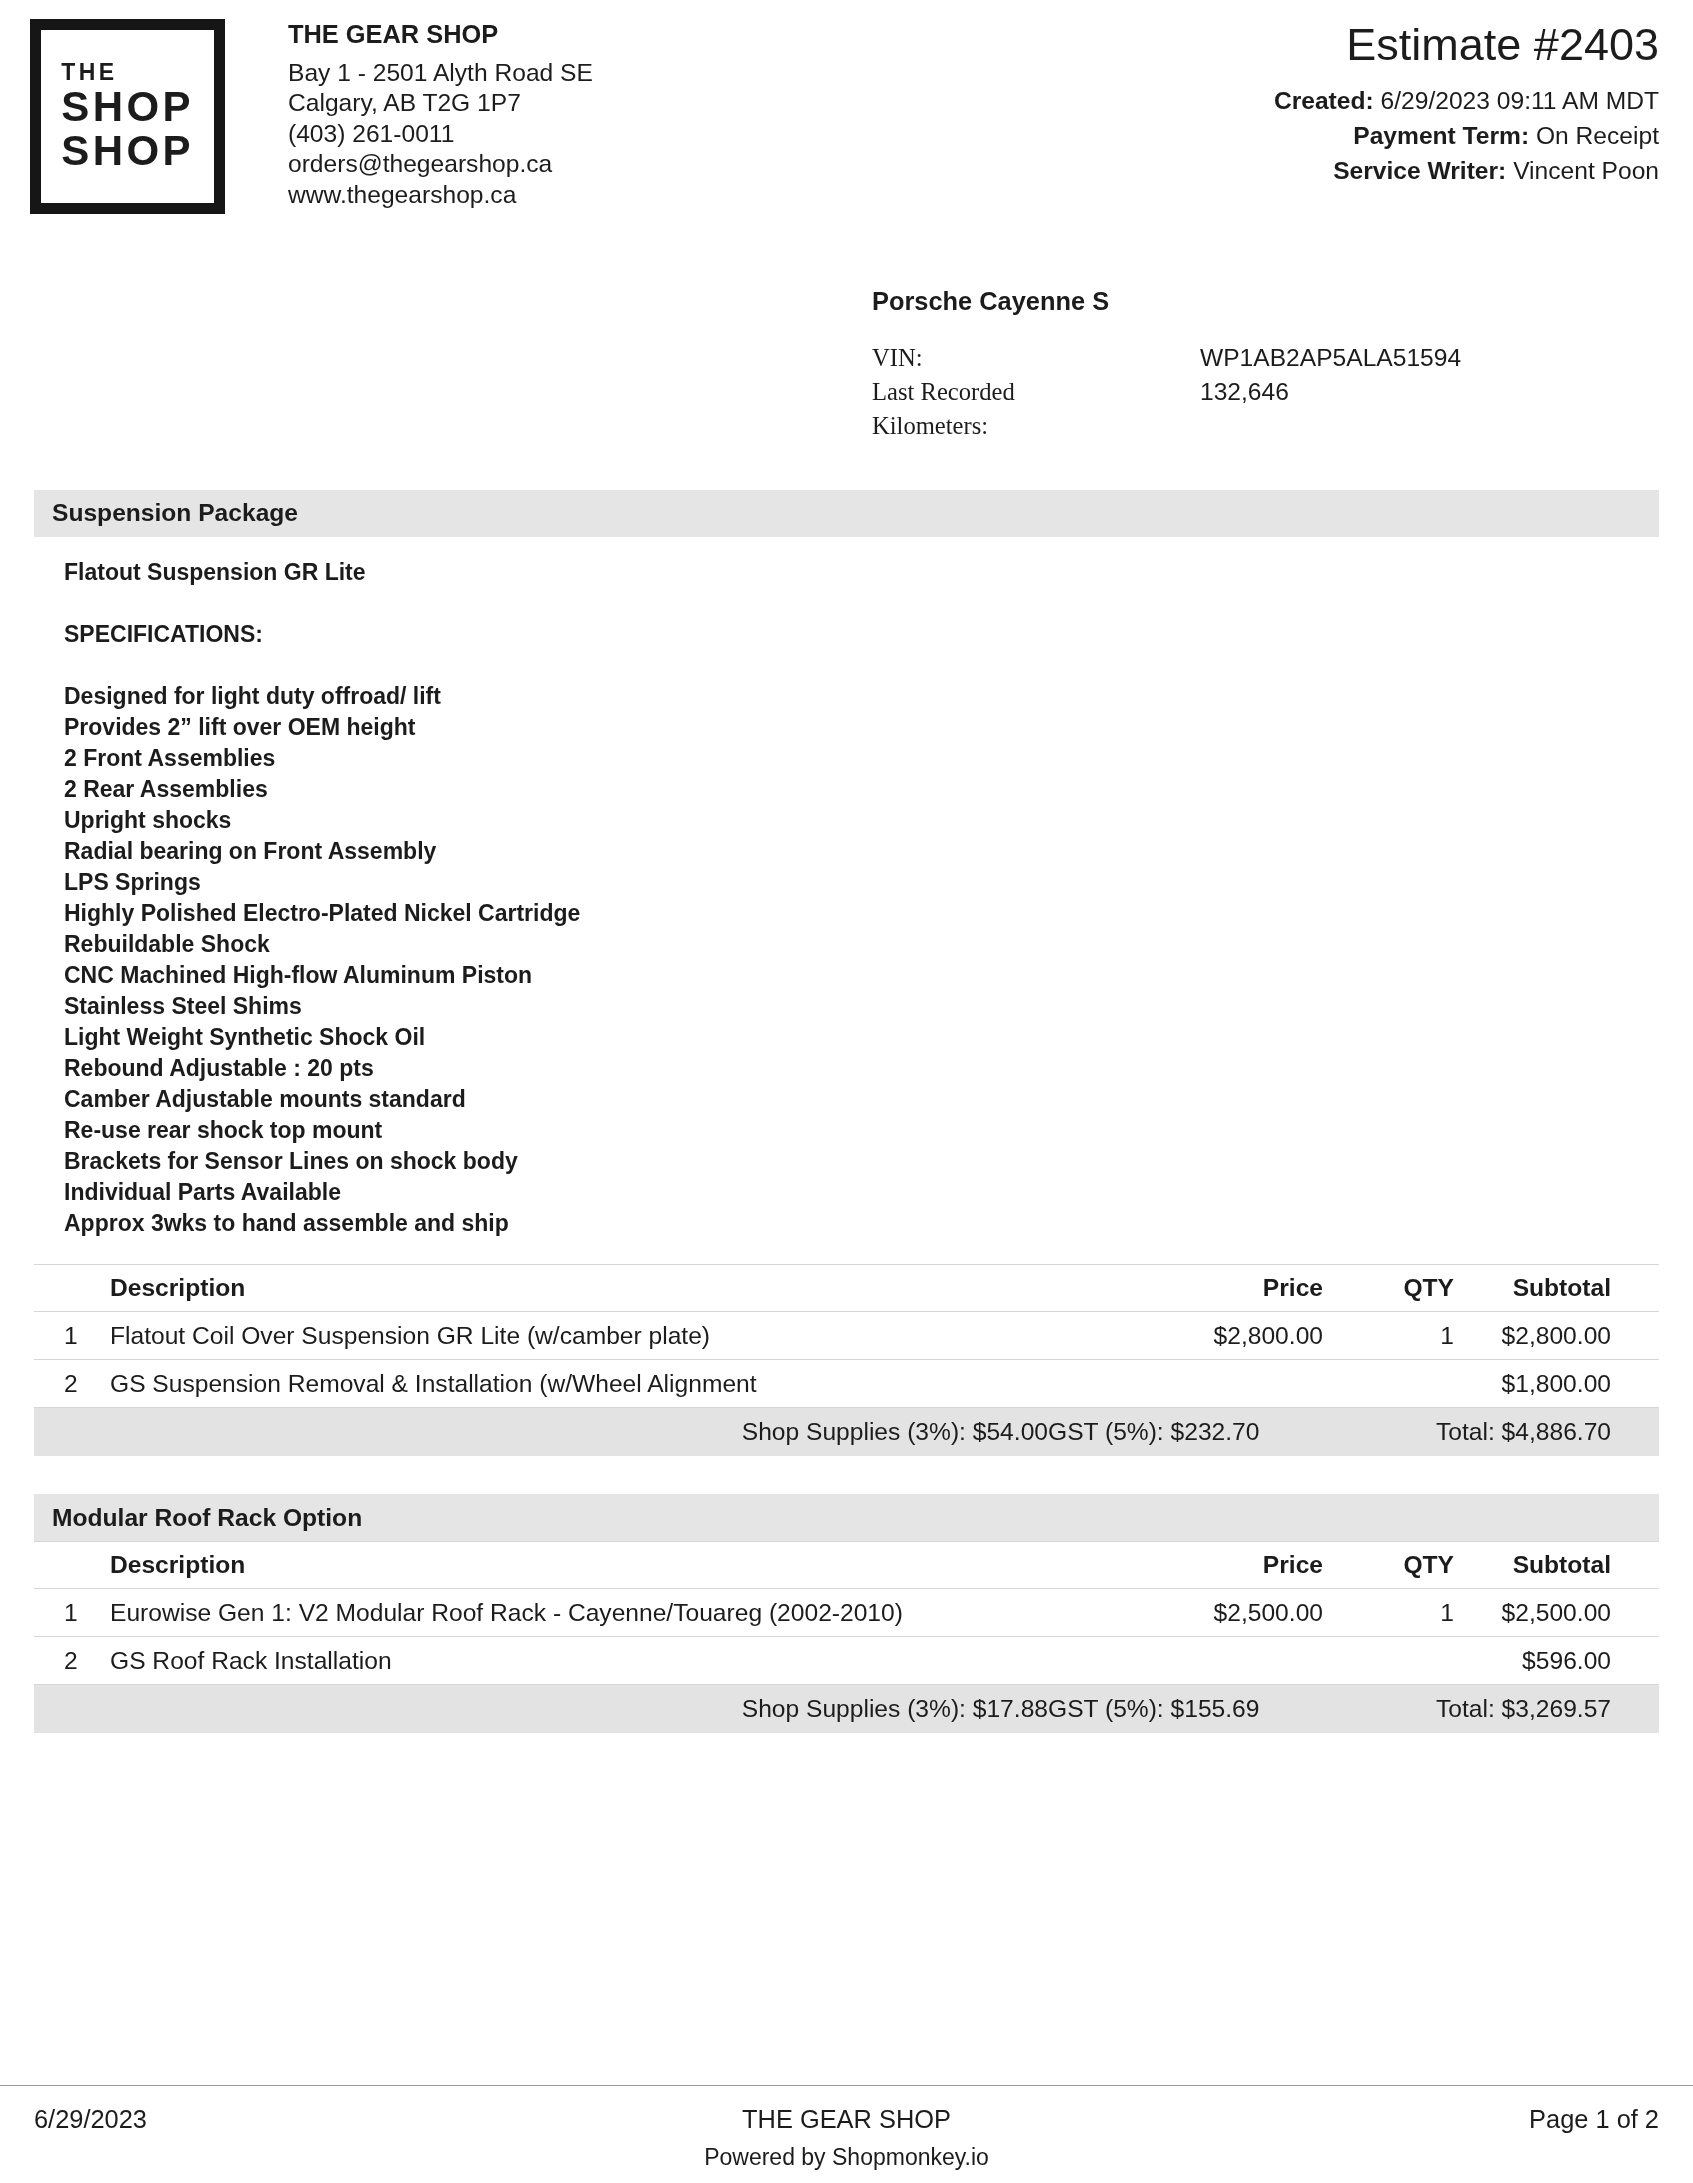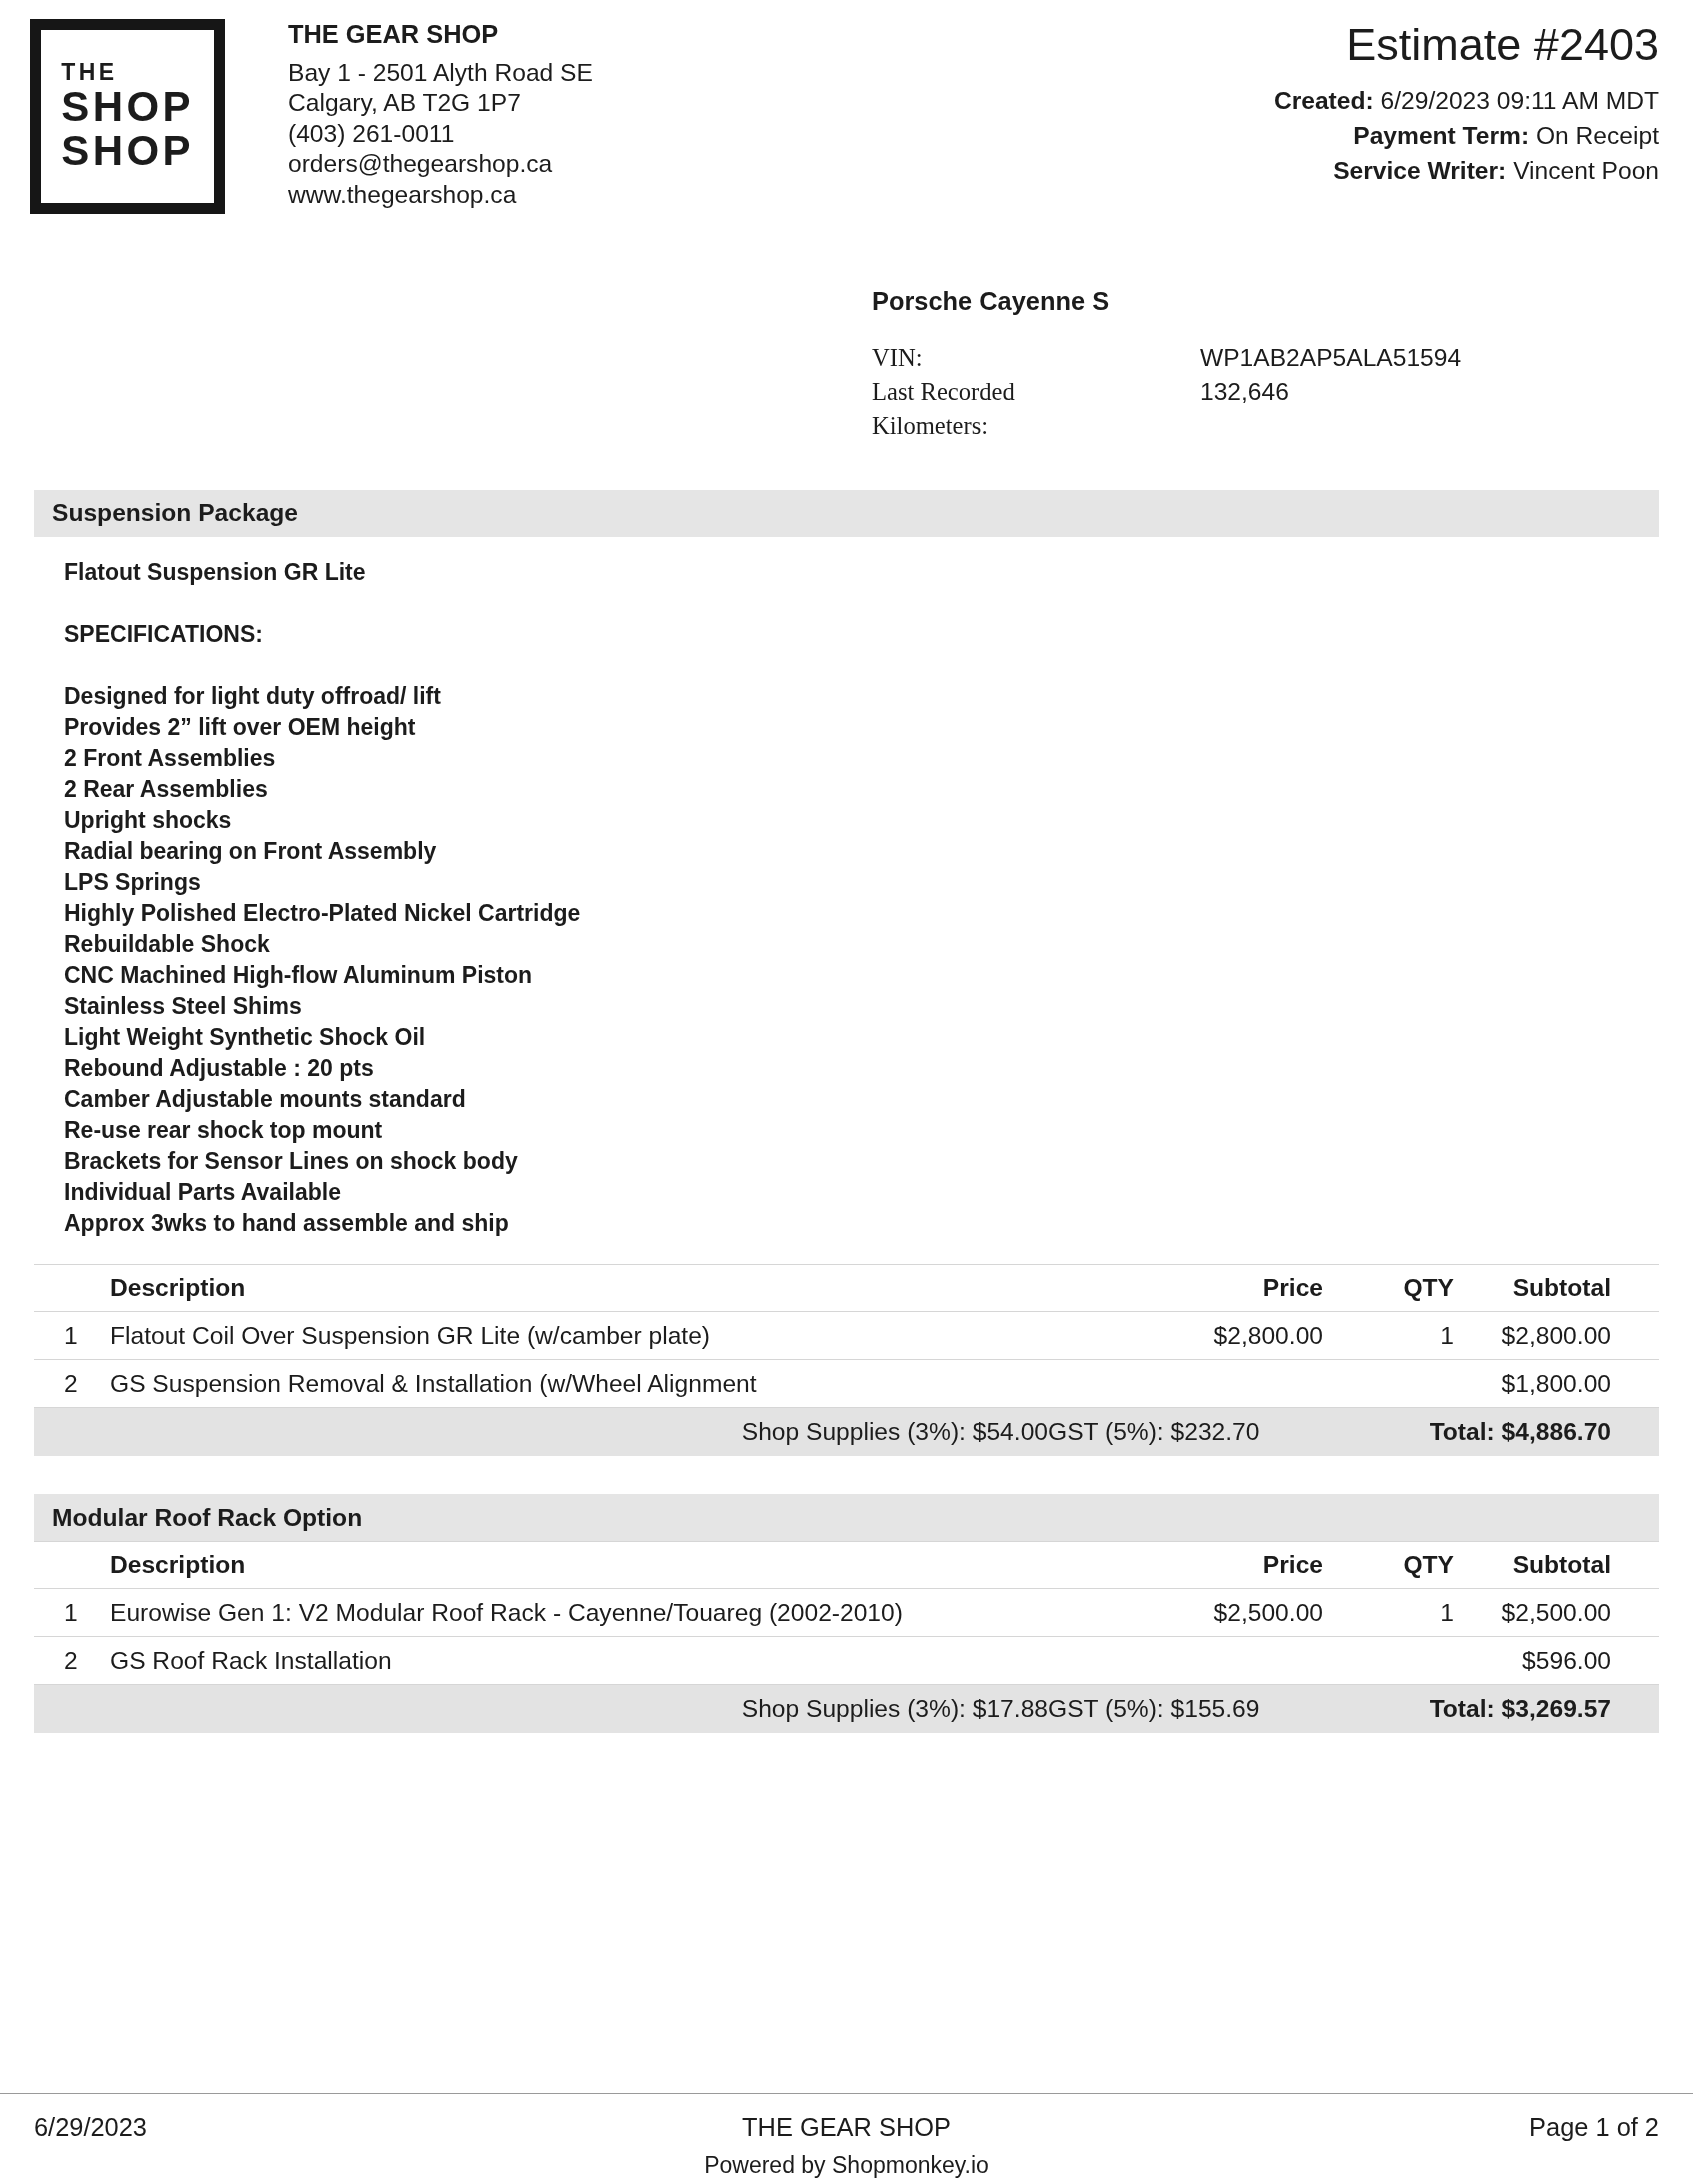--- a/index.html
+++ b/index.html
@@ -39,24 +39,24 @@
   .t-head { font-weight:700; border-top:0.8px solid #d6d6d6; }
   .col-num { width:76px; padding-left:30px; flex:none; }
   .col-desc { flex:1; padding-right:17px; }
   .col-price { width:237px; text-align:right; flex:none; }
   .col-qty { width:131px; text-align:right; flex:none; }
   .col-sub { width:157px; text-align:right; flex:none; }
 
   .totals-row { display:flex; align-items:center; height:48px; background:#e3e3e3; padding-right:48px; justify-content:flex-end; }
   .tot-shop { text-align:right; }
   .tot-gst { width:275px; text-align:left; flex:none; }
-  .tot-total { width:288px; text-align:right; font-weight:700; flex:none; }
+  .tot-total { width:288px; text-align:right; font-weight:400; flex:none; }
 
   
-  .footer { position:absolute; left:0; right:0; bottom:4px; }
+  .footer { position:absolute; left:0; right:0; bottom:12px; }
   .footer-line { border-top:1.7px solid #9a9a9a; margin-bottom:18.6px; }
   .footer-row { display:grid; grid-template-columns:1fr auto 1fr; padding:0 34px; font-size:25.4px; align-items:center; }
   .footer-page { text-align:right; }
   .powered { text-align:center; font-size:23px; margin-top:10.2px; }
 </style>
 </head>
 <body>
 
 <div class="page">
 

